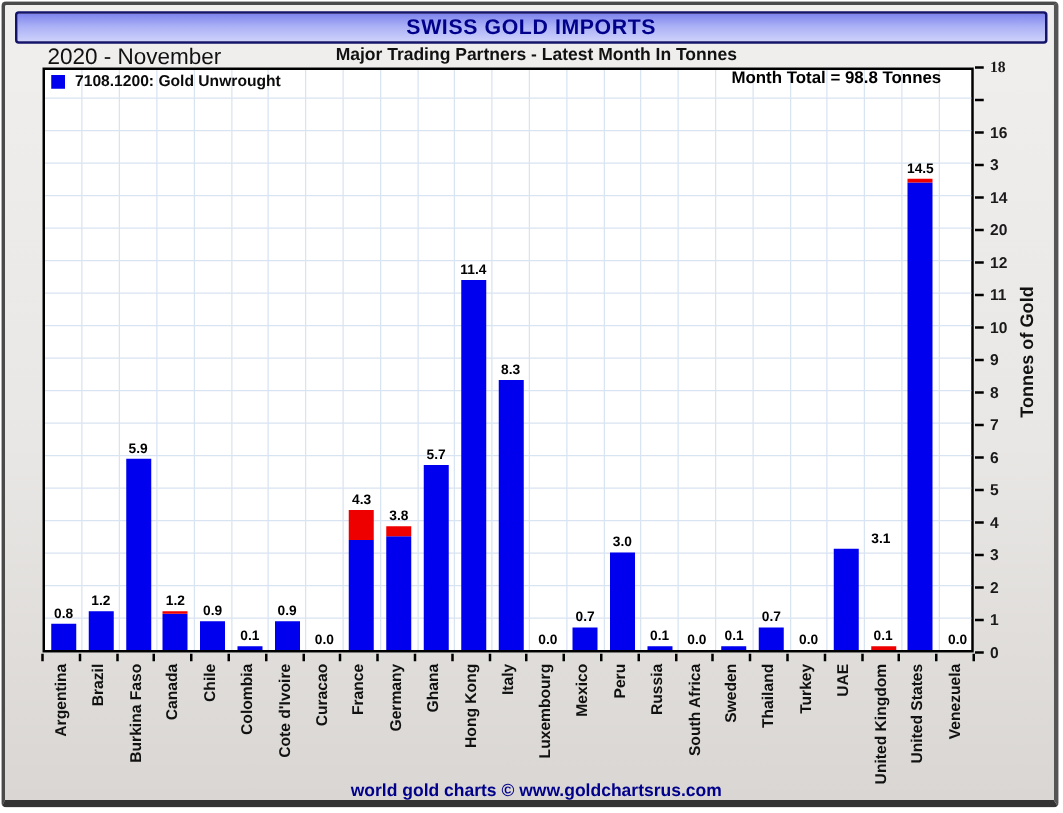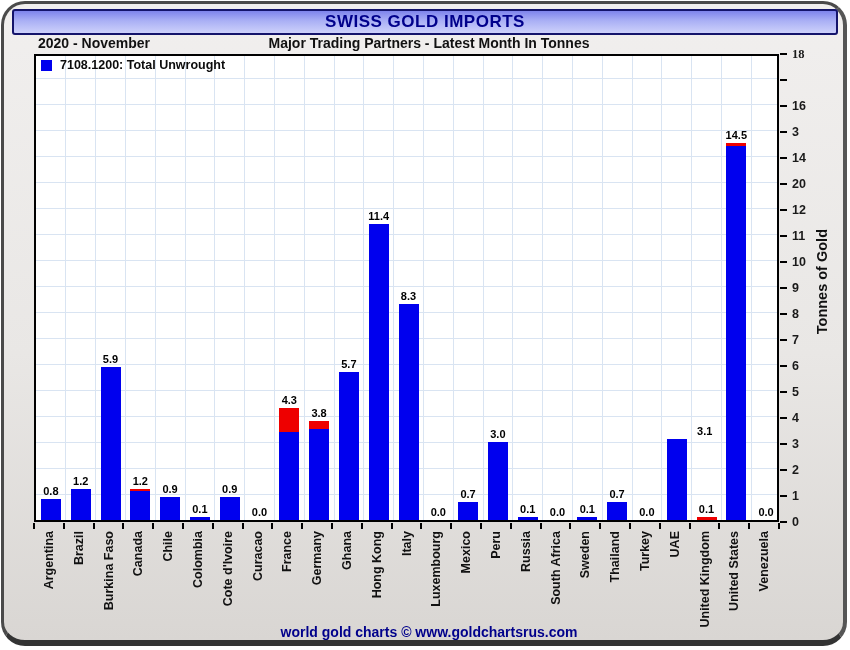--- a/index.html
+++ b/index.html
@@ -2,30 +2,30 @@
 <html><head>
 <meta charset="utf-8">
 <style>
   html,body{margin:0;padding:0;background:#fff;}
   *{box-sizing:border-box;}
   body{font-family:"Liberation Sans", sans-serif;}
   #stage{position:relative;width:850px;height:650px;overflow:hidden;background:#fff;}
 
   .frame{position:absolute;left:1px;top:1px;width:846px;height:645px;
          border:3px solid #4a4a4a;border-bottom:6px solid #333;border-right:4px solid #555;
-         border-radius:24px;
+         border-radius:4px;
          background:linear-gradient(180deg,#f1efee 0%,#e9e7e5 55%,#d9d6d3 100%);}
 
   .titlebar{position:absolute;left:8px;top:5px;width:826px;height:26px;
             border:2px solid #14146b;border-radius:3px;
             background:linear-gradient(180deg,#7e84ec 0%,#aab0f5 45%,#cdd1fb 100%);
             display:flex;align-items:center;justify-content:center;}
   .titlebar .t{font-size:17px;font-weight:bold;color:#00008b;letter-spacing:0.5px;}
 
-  .subhead-left{position:absolute;left:34px;top:31px;font-size:14px;font-weight:bold;color:#111;}
+  .subhead-left{position:absolute;left:34px;top:31px;font-size:18px;font-weight:normal;color:#111;}
   .subhead-center{position:absolute;left:0;top:31px;width:850px;text-align:center;
                   font-size:14px;font-weight:bold;color:#111;}
 
   .plot{position:absolute;left:30px;top:50px;width:745px;height:468px;
         background:#fff;border:2px solid #000;}
   .hgrid{position:absolute;left:0;width:100%;height:1px;background:#d9e4f2;}
   .vgrid{position:absolute;top:0;width:1px;height:100%;background:#d9e4f2;}
 
   .bar{position:absolute;}
   .val-label{position:absolute;font-size:11px;font-weight:bold;color:#000;white-space:nowrap;
@@ -244,22 +244,23 @@
         <div class="ytick-label" style="left: 788px; top: 102px;">16</div>
         <div class="ytick" style="left: 776px; top: 75px;"></div>
         <div class="ytick-label" style="left: 828px; top: 76px; margin-left: 32px;">17</div>
         <div class="ytick" style="left: 776px; top: 49px;"></div>
         <div class="ytick-label" style="left: 788px; top: 50px; font-family: Liberation Serif, serif;">18</div>
       </div>
 
     <div class="legend" id="legend">
         <div class="legend-row">
           <div class="legend-swatch" style="background: rgb(0, 0, 238);"></div>
-          <span class="legend-label">7108.1200: Total Unwrought</span>
+          <span class="legend-label">7108.1200: Gold Unwrought</span>
         </div>
       </div>
 
+    <div class="month-total">Month Total = 98.8 Tonnes</div>
 
     <div class="y-axis-title vtext">Tonnes of Gold</div>
 
     <div class="footer">world gold charts © www.goldchartsrus.com</div>
   </div>
 </div>
 
 </body></html>

